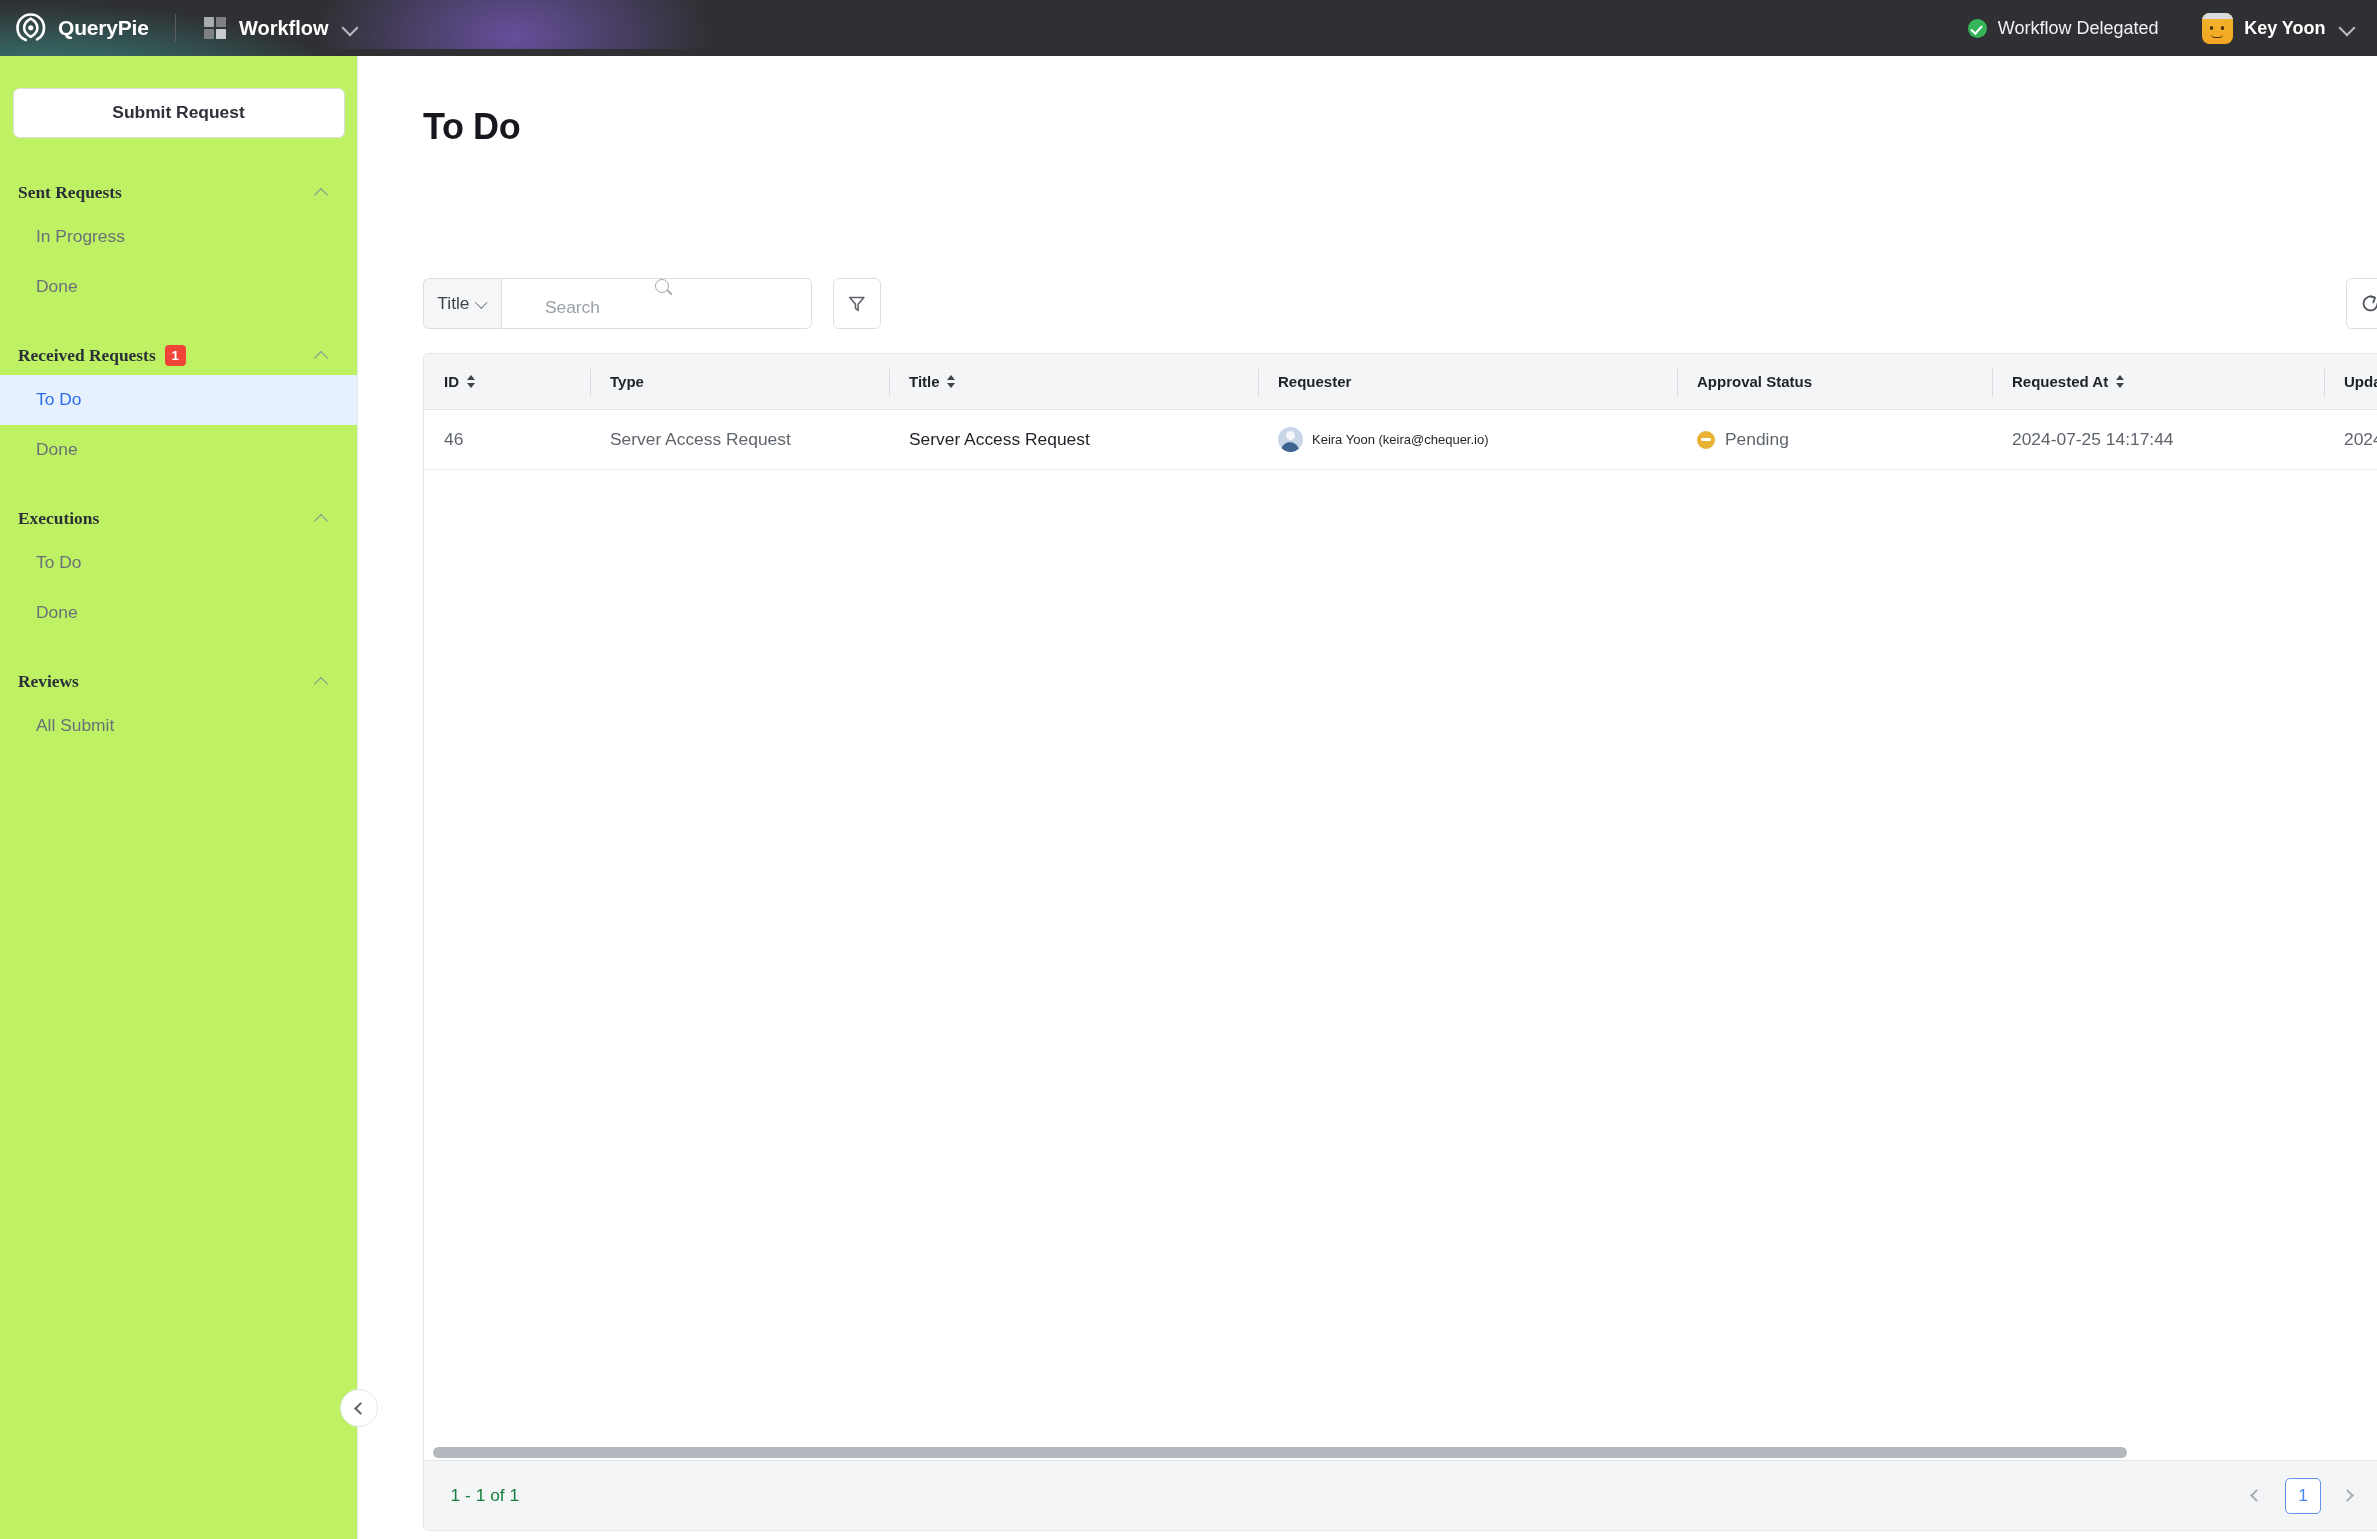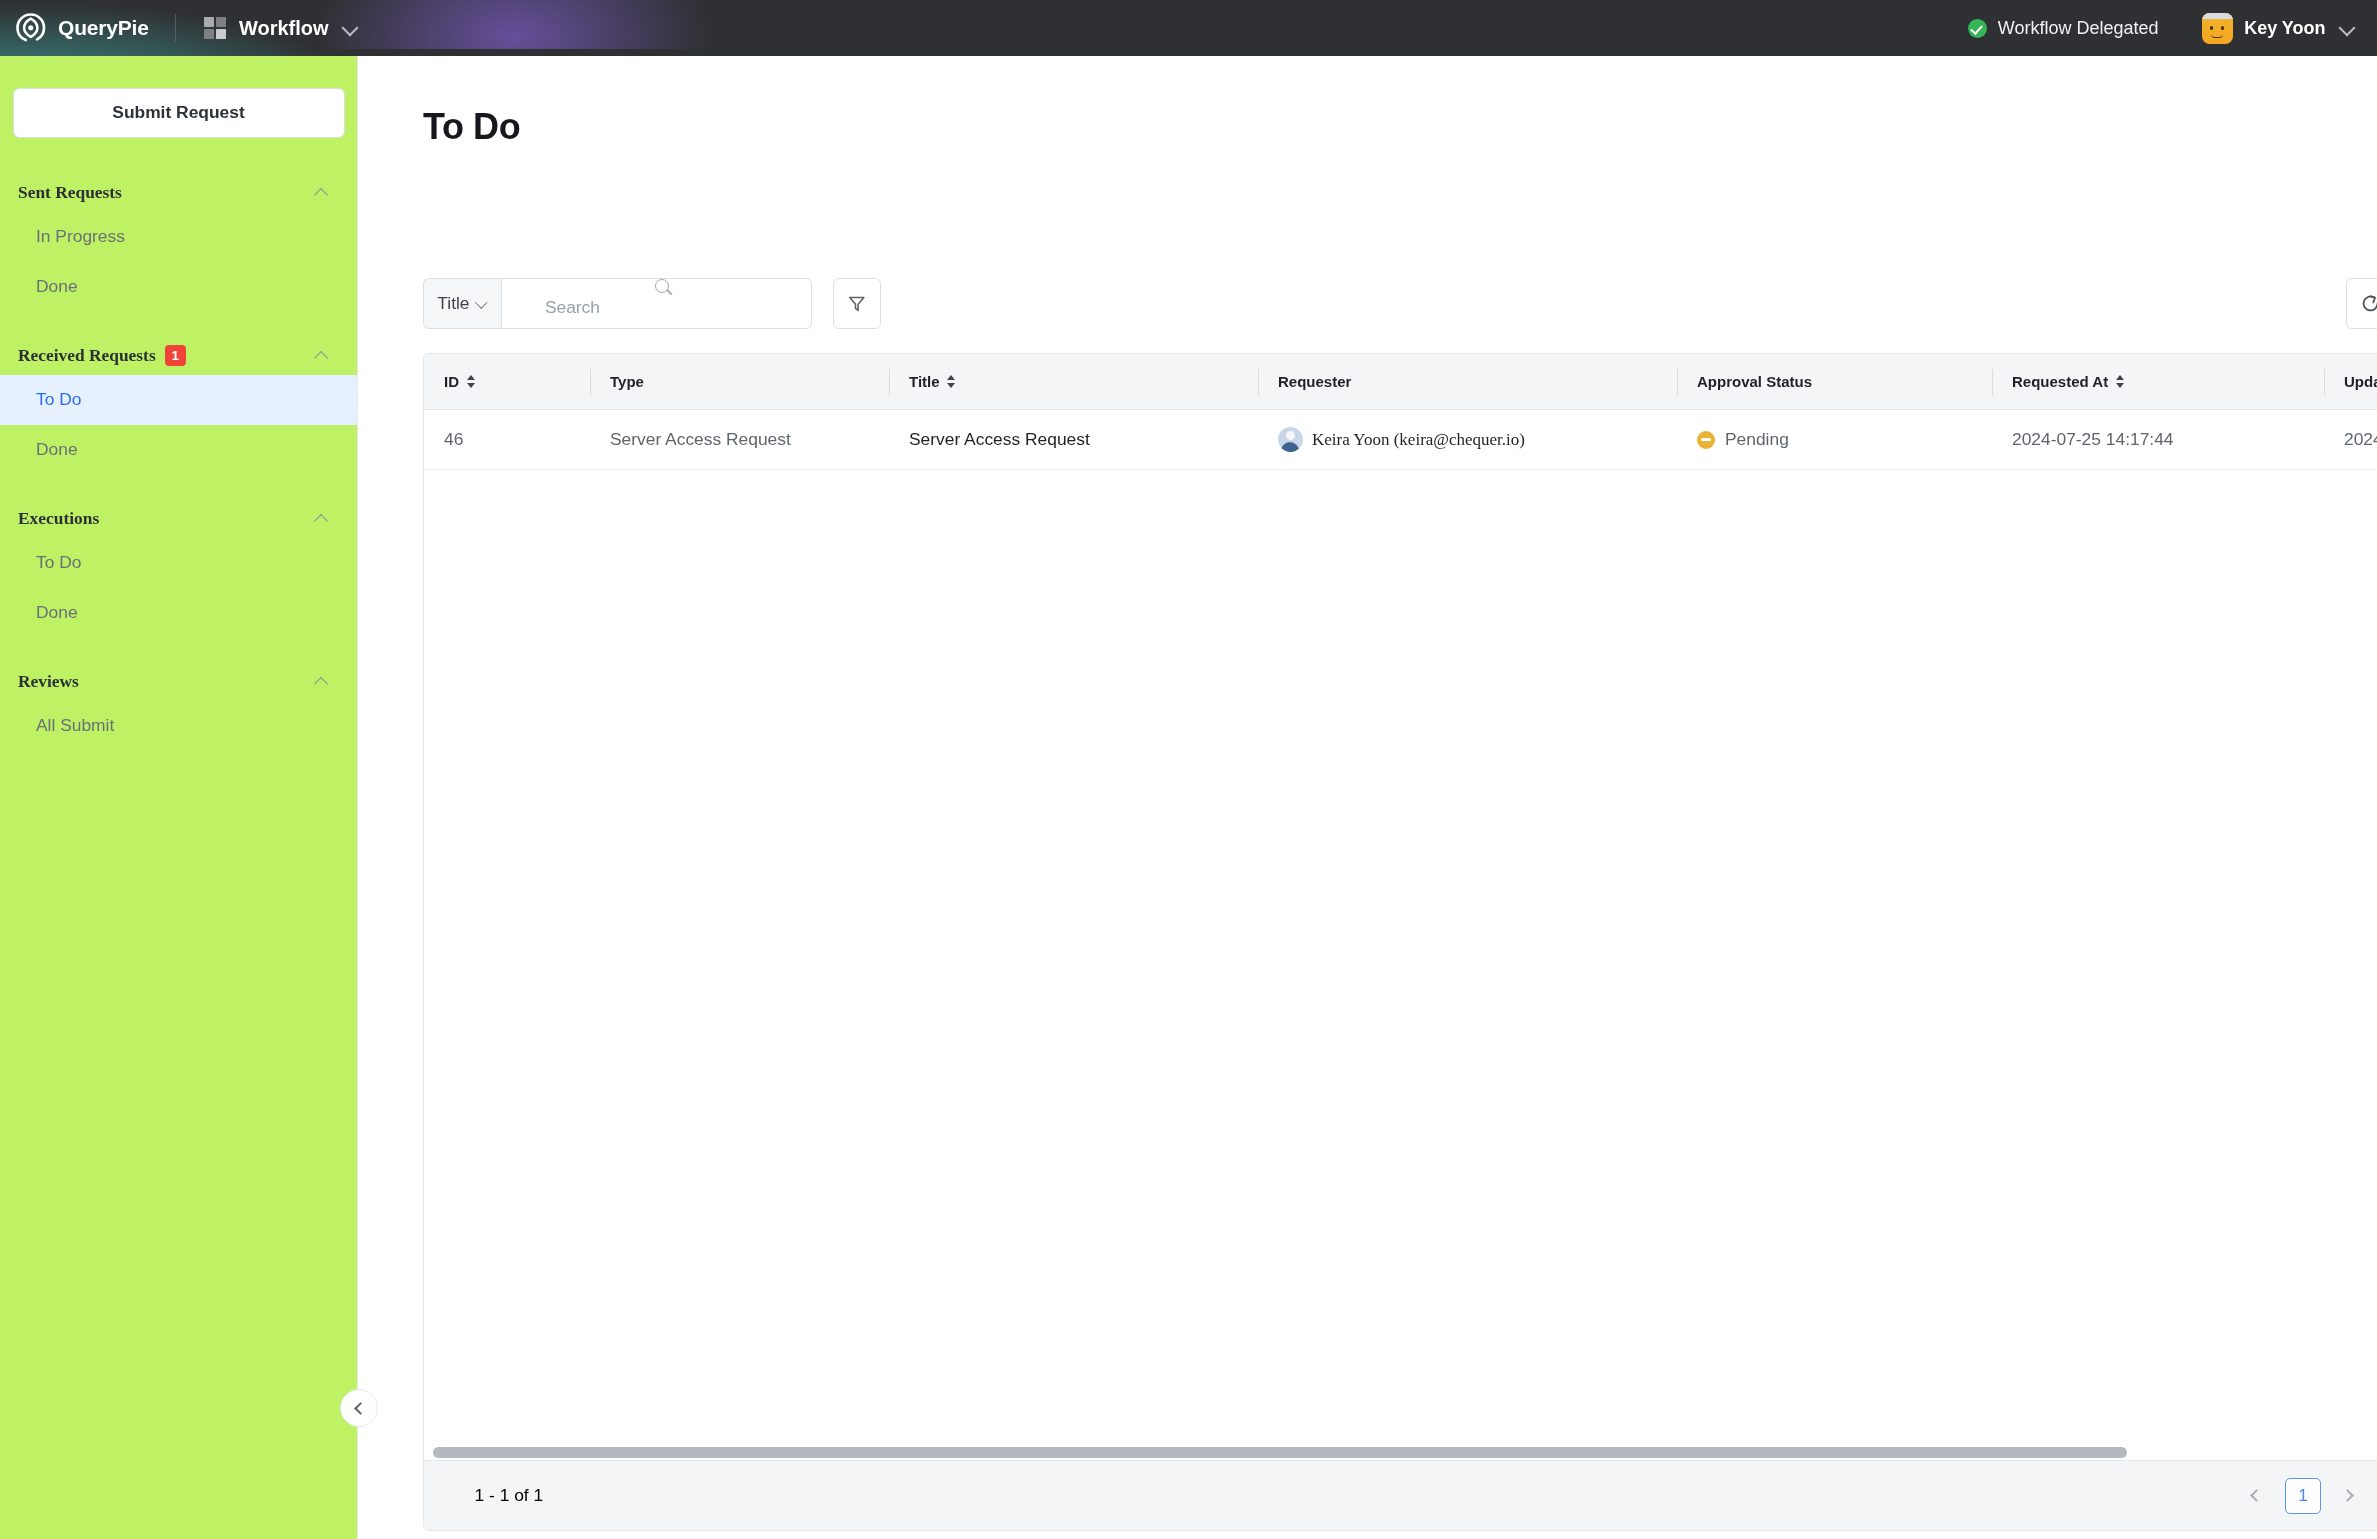--- a/index.html
+++ b/index.html
@@ -272,21 +272,21 @@
     margin-right: 9px;
   }
   .req-avatar::before {
     content: ""; position: absolute; left: 7.9px; top: 4.1px;
     width: 9px; height: 9px; border-radius: 50%; background: #f4f6f9;
   }
   .req-avatar::after {
     content: ""; position: absolute; left: 3.3px; top: 15px;
     width: 18px; height: 13.3px; border-radius: 9px 9px 0 0; background: #3e6391;
   }
-  .req-text { color: #1e2228; font-size: 17px; font-family: Liberation Serif, serif; }
+  .req-text { color: #1e2228; font-size: 13px; }
 
   .status-dot {
     width: 18px; height: 18px; border-radius: 50%;
     background: #e8b333; position: relative; flex: none; margin-right: 10px;
   }
   .status-dot::after {
     content: ""; position: absolute; left: 4.1px; top: 7.9px;
     width: 10px; height: 2.5px; background: #ffffff; border-radius: 1.7px;
   }
 
@@ -299,21 +299,21 @@
     width: 1694px; height: 10.8px; border-radius: 5.8px; background: #b4b9bf;
     cursor: pointer;
   }
 
   .tfoot {
     position: absolute; left: 0; bottom: 0;
     width: 1967px; height: 70px; background: #f4f5f6;
     border-top: 0.8px solid #e4e6e8;
     display: flex; align-items: center; padding: 0 26.5px;
   }
-  .foot-count { font-size: 17.4px; color: #000000; margin-left: 24px; }
+  .foot-count { font-size: 17.4px; color: #15803d; }
   .pager { margin-left: auto; display: flex; align-items: center; }
   .pg-arrow {
     width: 30px; height: 30px; position: relative; cursor: pointer;
   }
   .pg-arrow i {
     position: absolute; left: 10px; top: 10px;
     width: 9px; height: 9px;
     border-left: 2px solid #a9aeb4; border-bottom: 2px solid #a9aeb4;
   }
   .pg-arrow.prev i { transform: rotate(45deg); }

